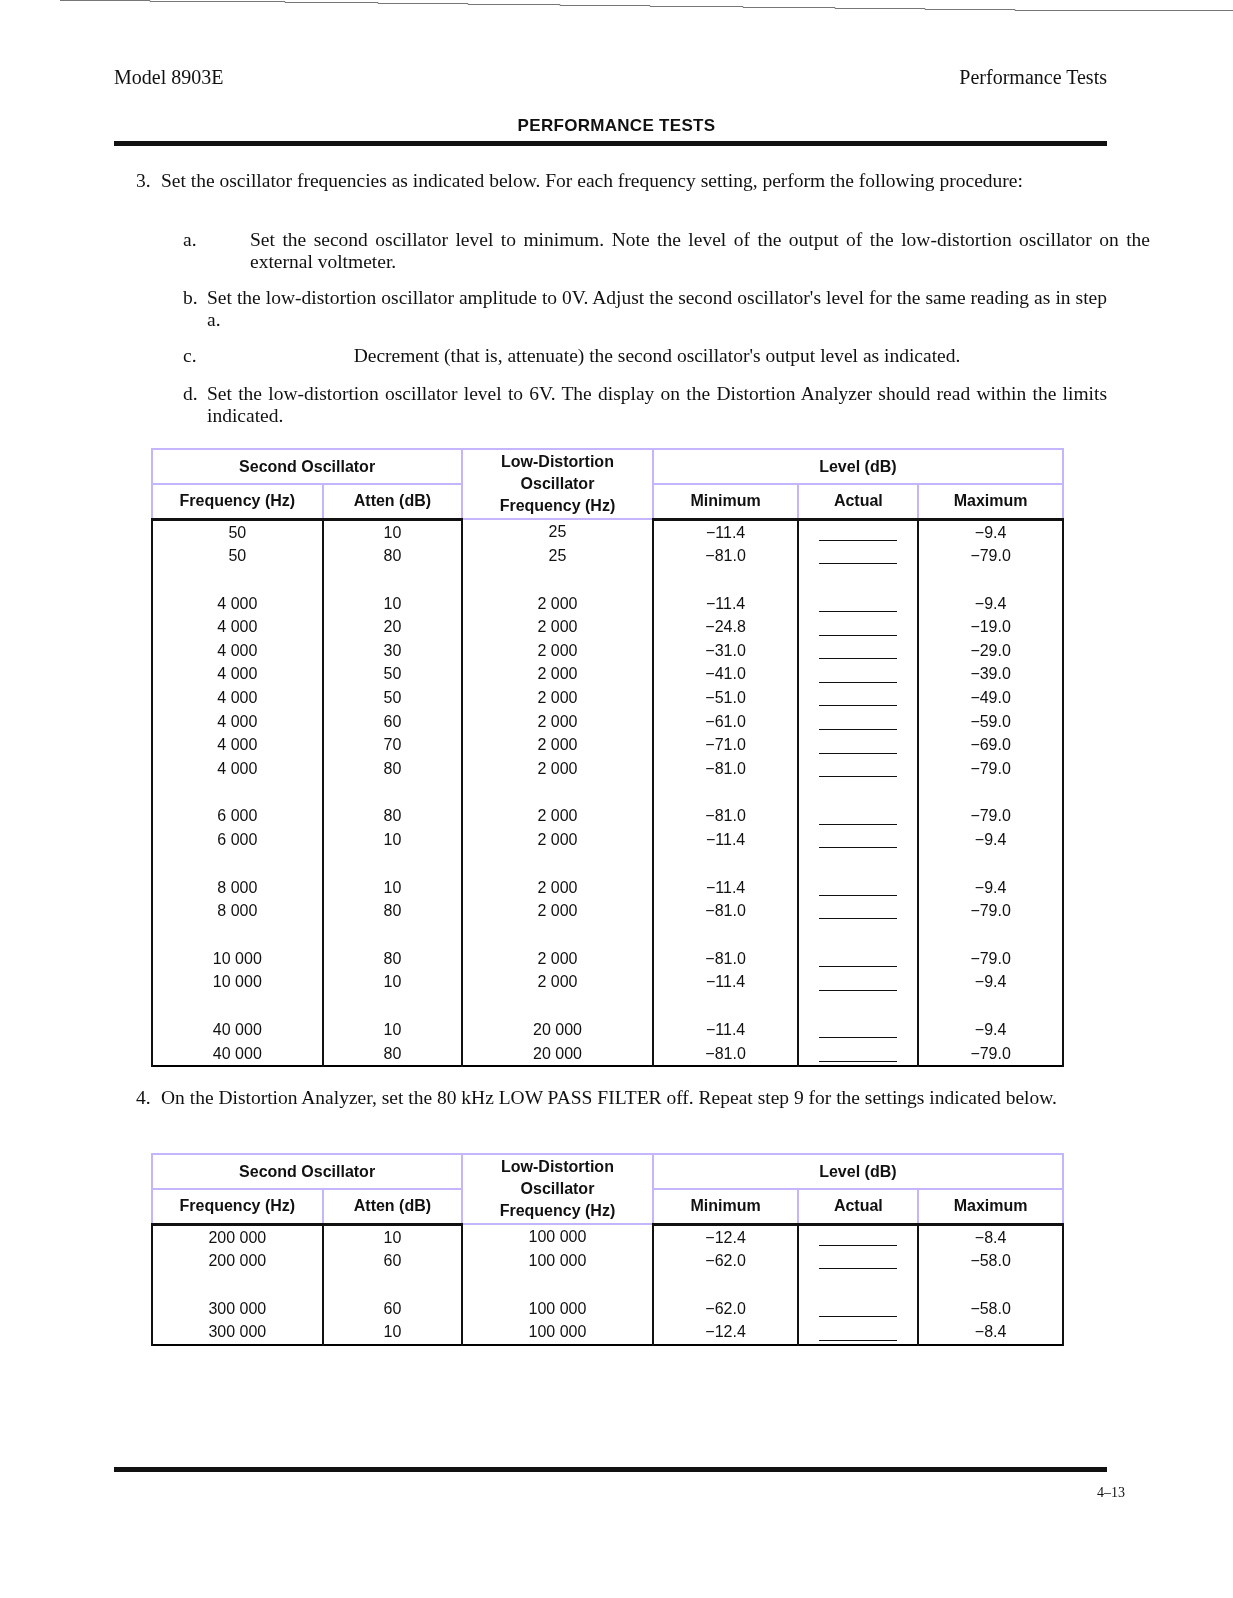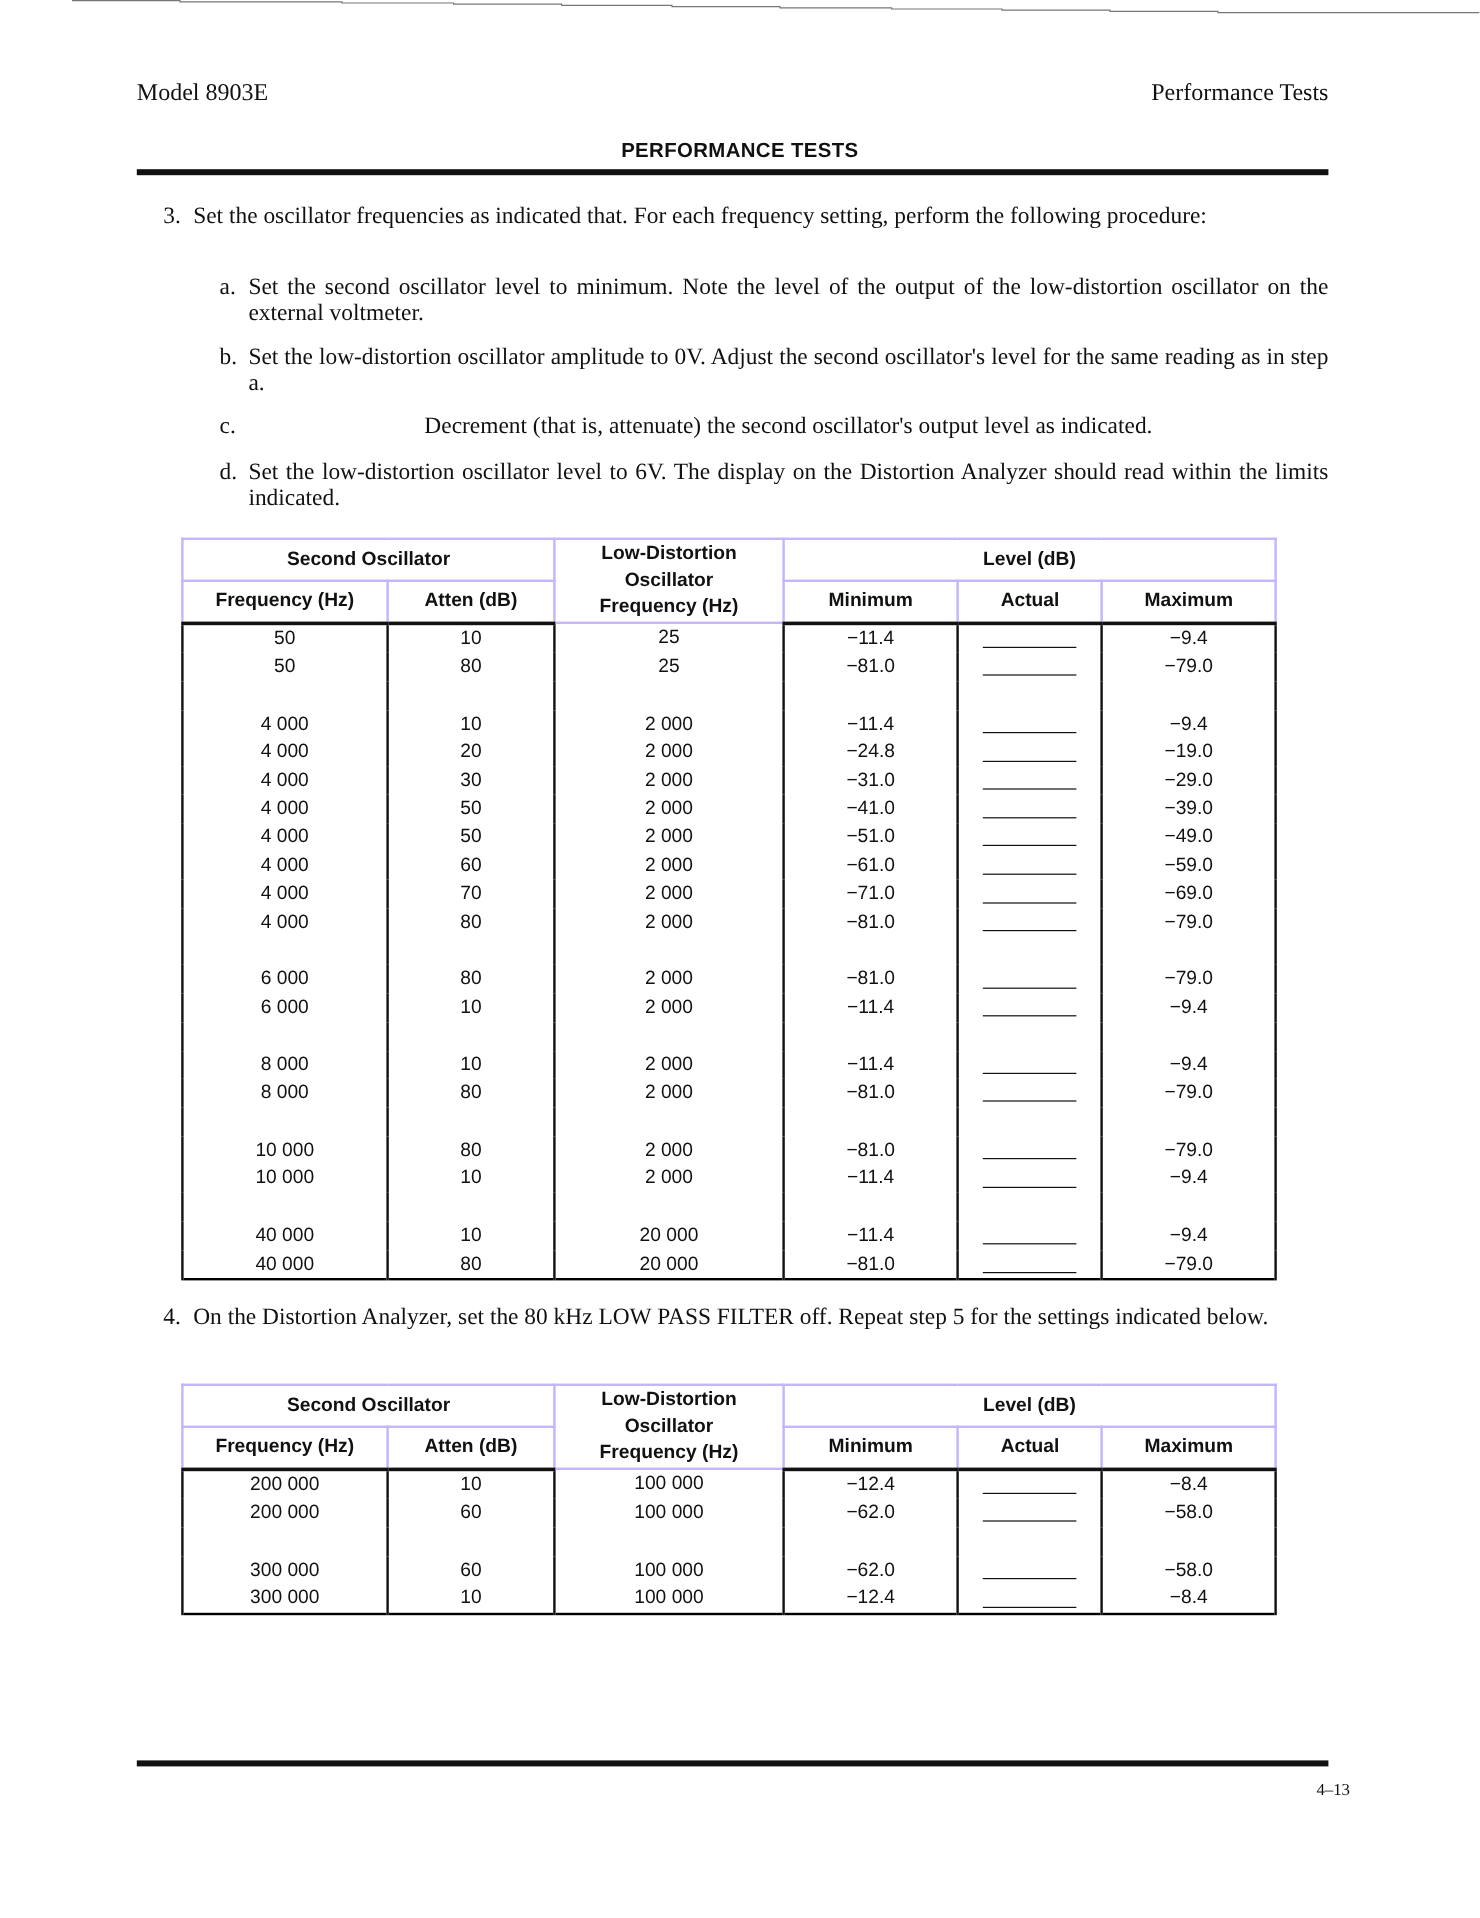--- a/index.html
+++ b/index.html
@@ -42,26 +42,26 @@
   </svg>
 </div>
 
 <div class="hdr-left serif">Model 8903E</div>
 <div class="hdr-right serif">Performance Tests</div>
 <div class="sec-title sans">PERFORMANCE TESTS</div>
 <div class="rule top"></div>
 
 <div class="step serif" style="left:136px; top:170px; width:971px;">
   <span class="num">3.</span>
-  <div class="txt" style="width:946px;">Set the oscillator frequencies as indicated that. For each frequency setting, perform the following procedure:</div>
+  <div class="txt" style="width:946px;">Set the oscillator frequencies as indicated below. For each frequency setting, perform the following procedure:</div>
 </div>
 
 <div class="sub serif" style="left:183px; top:229px; width:924px;">
   <span class="num">a.</span>
-  <div class="txt" style="width:900px;">Set the second oscillator level to minimum. Note the level of the output of the low-distortion oscillator on the external voltmeter.</div>
+  <div class="txt" style="width:900px;margin-left:43px;">Set the second oscillator level to minimum. Note the level of the output of the low-distortion oscillator on the external voltmeter.</div>
 </div>
 <div class="sub serif" style="left:183px; top:287px; width:924px;">
   <span class="num">b.</span>
   <div class="txt" style="width:900px;">Set the low-distortion oscillator amplitude to 0V. Adjust the second oscillator's level for the same reading as in step a.</div>
 </div>
 <div class="sub serif" style="left:183px; top:345px; width:924px;">
   <span class="num">c.</span>
   <div class="txt" style="width:900px; text-align:center;">Decrement (that is, attenuate) the second oscillator's output level as indicated.</div>
 </div>
 <div class="sub serif" style="left:183px; top:383px; width:924px;">
@@ -279,21 +279,21 @@
         <td>20 000</td>
         <td>−81.0</td>
         <td><span class="blank"></span></td>
         <td>−79.0</td>
       </tr>
     </tbody>
 </table>
 
 <div class="step serif" style="left:136px; top:1087px; width:971px;">
   <span class="num">4.</span>
-  <div class="txt" style="width:946px;">On the Distortion Analyzer, set the 80 kHz LOW PASS FILTER off. Repeat step 5 for the settings indicated below.</div>
+  <div class="txt" style="width:946px;">On the Distortion Analyzer, set the 80 kHz LOW PASS FILTER off. Repeat step 9 for the settings indicated below.</div>
 </div>
 
 <table class="spec sans" id="table2" style="left:151px; top:1153px; width:913px;">
   <colgroup>
     <col style="width:171px">
       <col style="width:140px">
       <col style="width:191px">
       <col style="width:146px">
       <col style="width:120px">
       <col style="width:145px">

